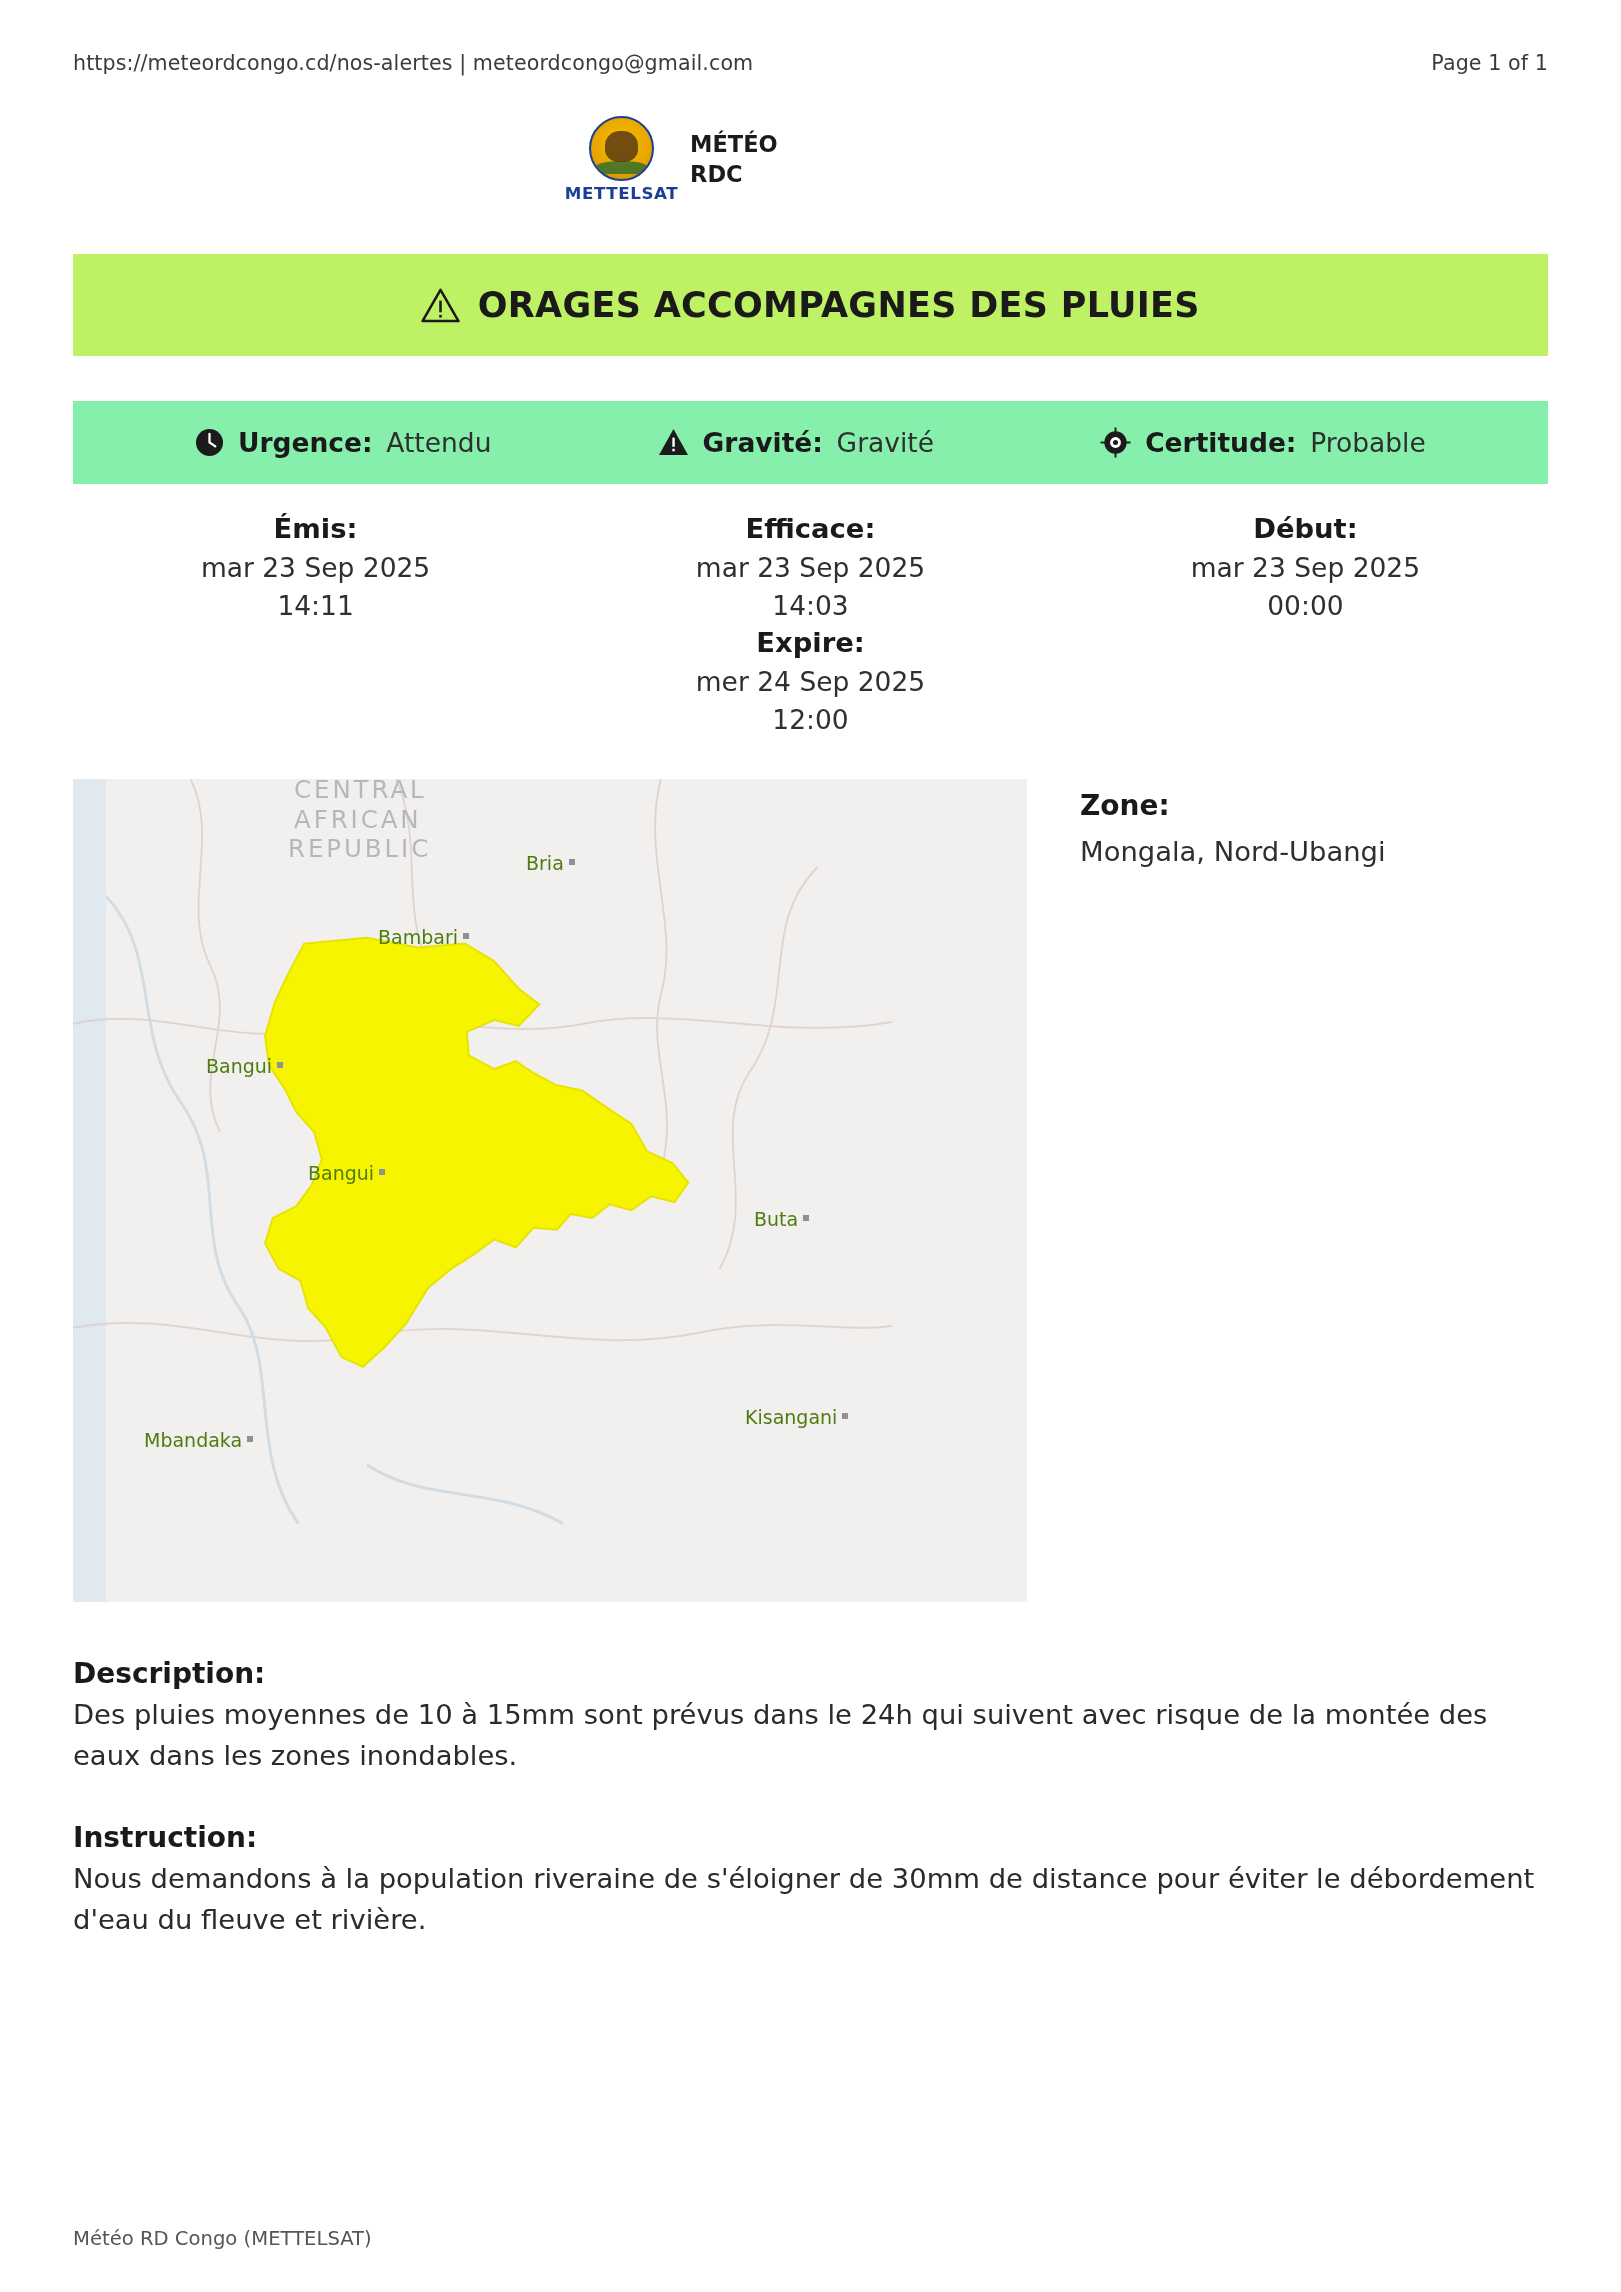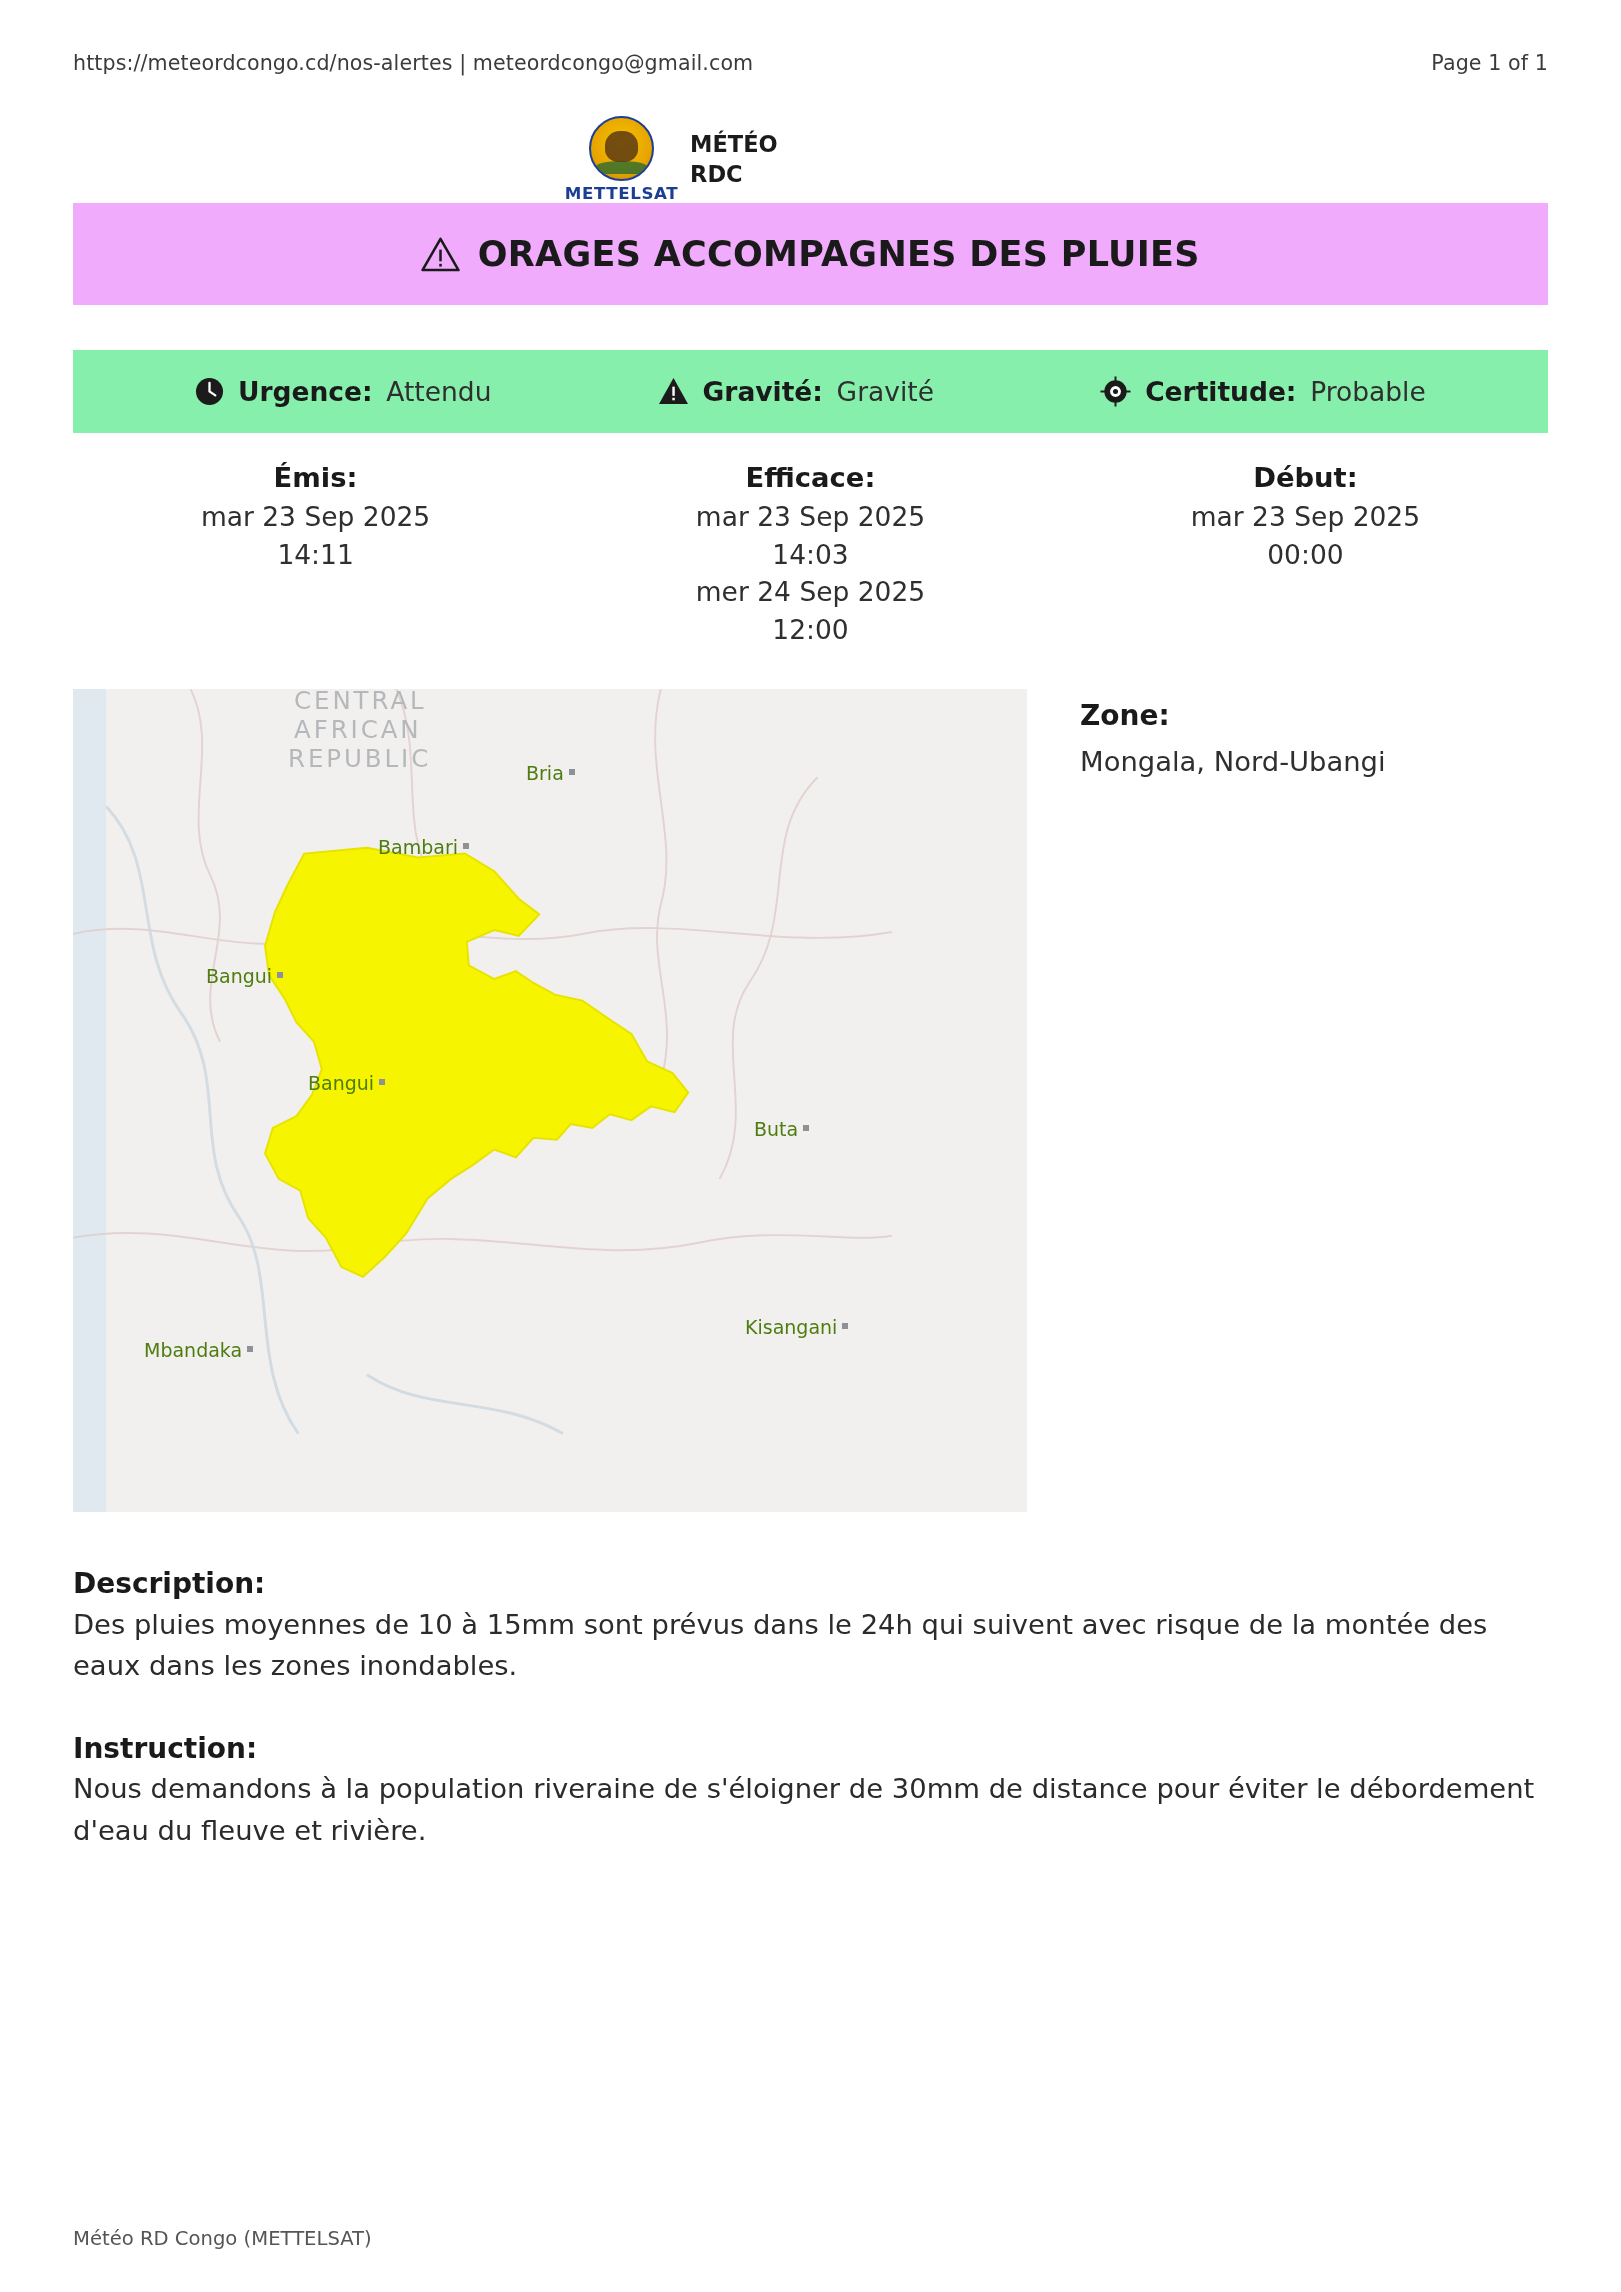--- a/index.html
+++ b/index.html
@@ -96,21 +96,22 @@
   }
   .brand-text {
     font-size: 22.5px;
     font-weight: bold;
     color: #1b1b1b;
     line-height: 1.32;
   }
 
   
   .banner {
-    background: #f0abfc;
+    margin-top: 51px;
+    background: #bef264;
     height: 102px;
     display: flex;
     align-items: center;
     justify-content: center;
     gap: 17.6px;
   }
   .banner-title {
     font-size: 35px;
     font-weight: bold;
     color: #1a1a1a;
@@ -343,20 +344,21 @@
         <span>mar 23 Sep 2025</span>
         <span class="l2">14:11</span>
       </div>
     </div>
     <div class="tcol">
       <div class="tlabel">Efficace:</div>
       <div class="tvalue">
         <span>mar 23 Sep 2025</span>
         <span class="l2">14:03</span>
       </div>
+      <div class="tlabel">Expire:</div>
       <div class="tvalue">
         <span>mer 24 Sep 2025</span>
         <span class="l2">12:00</span>
       </div>
     </div>
     <div class="tcol">
       <div class="tlabel">Début:</div>
       <div class="tvalue">
         <span>mar 23 Sep 2025</span>
         <span class="l2">00:00</span>

